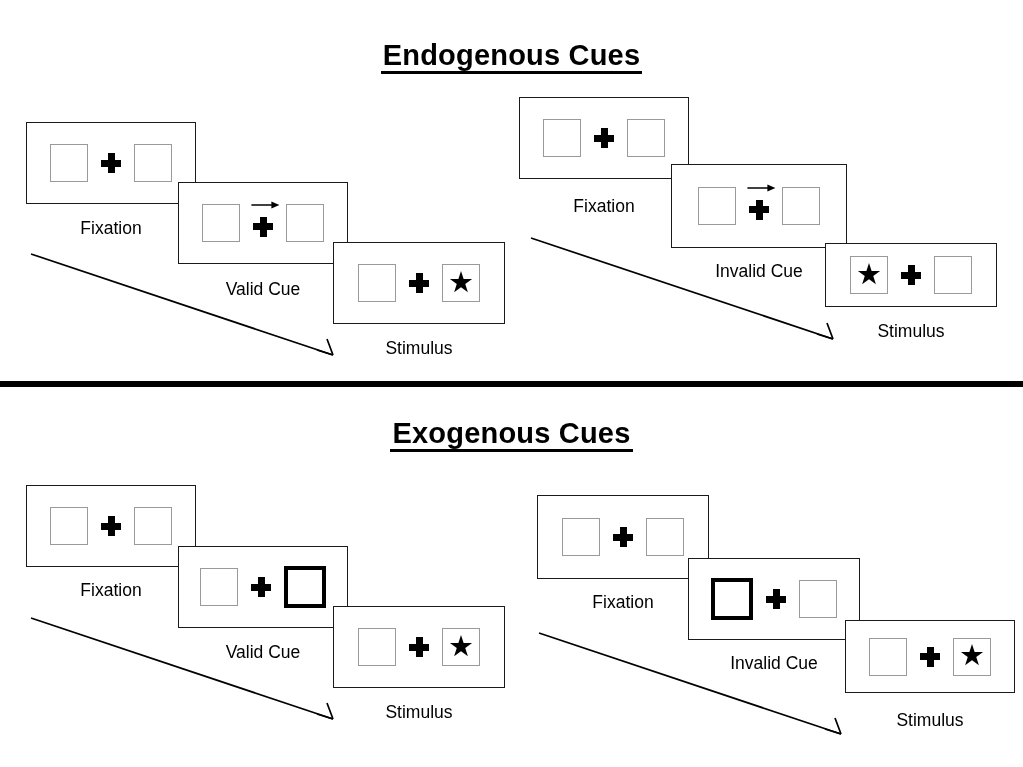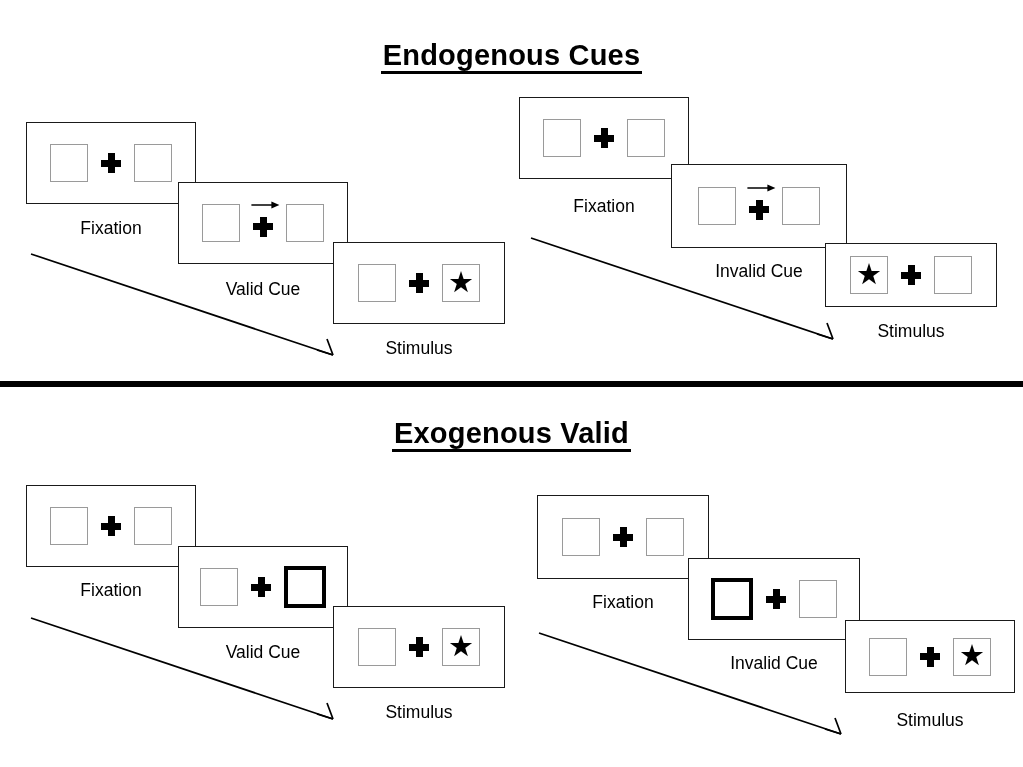--- a/index.html
+++ b/index.html
@@ -235,21 +235,21 @@
       <div class="sqwrap">
         <div class="square"></div>
       </div>
     </div>
   </div>
   <div class="caption" style="left:825px;top:321px;width:172px;text-align:center;">Stimulus</div>
 
   <div class="divider"></div>
 
   <div class="section-title" id="title-exogenous">
-    <span>Exogenous Valid</span>
+    <span>Exogenous Cues</span>
   </div>
 
   <svg class="time-arrow" style="left:28px;top:612px;" width="330" height="120" viewBox="0 0 330 120">
     <line x1="3" y1="6" x2="305" y2="107" stroke="#000" stroke-width="1.7"></line>
     <path d="M305 107 L289 102 M305 107 L299 91" stroke="#000" stroke-width="1.7" fill="none"></path>
   </svg>
 
   <div class="panel" style="left:26px;top:485px;width:170px;height:82px;">
     <div class="panel-inner">
       <div class="sqwrap">

